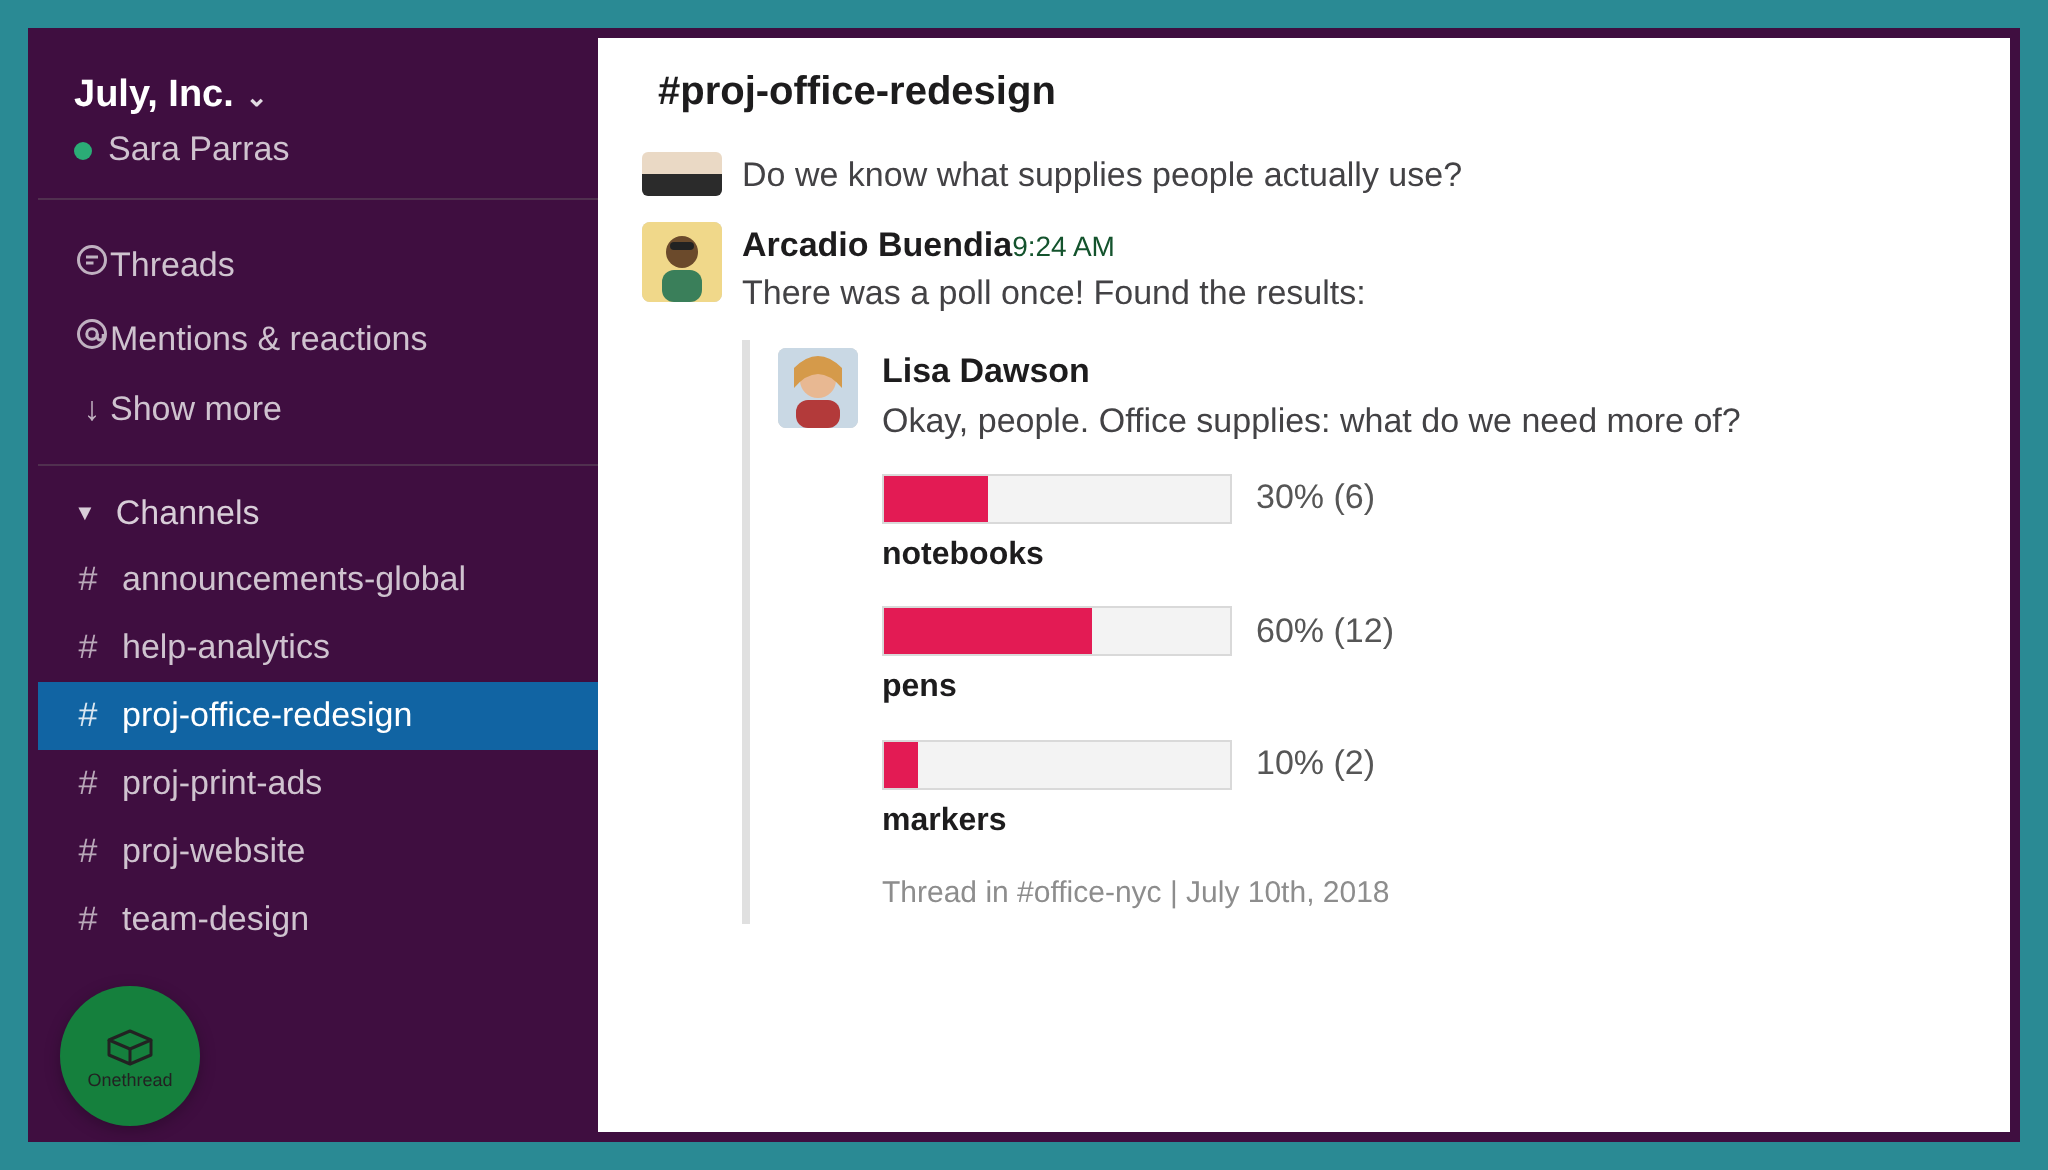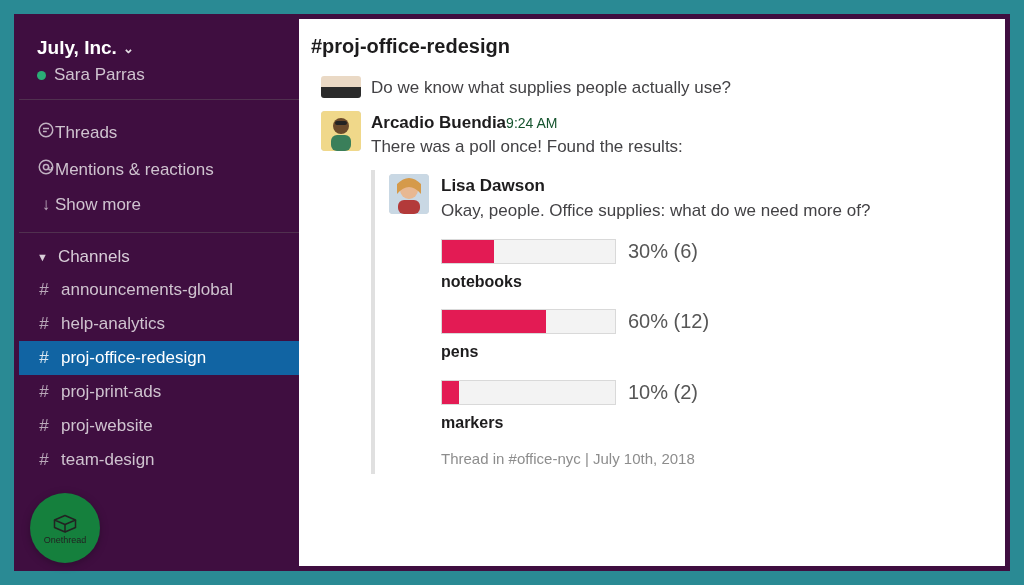--- a/index.html
+++ b/index.html
@@ -90,21 +90,21 @@
     flex: 1;
     background: #fff;
     display: flex;
     flex-direction: column;
     overflow: hidden;
   }
   .channel-title {
     font-weight: 800;
     font-size: 20px;
     color: #1d1c1d;
-    padding: 16px 22px 8px 12px;
+    padding: 16px 22px 8px 30px;
   }
   .msg {
     display: flex;
     gap: 10px;
     padding: 10px 22px 0 22px;
   }
   .avatar {
     width: 40px; height: 40px; border-radius: 4px;
     flex-shrink: 0;
     background: #d0d0d0;
@@ -134,21 +134,21 @@
   .poll-bar {
     width: 175px; height: 25px;
     border: 1px solid #d9d9d9;
     background: #f3f3f3;
     position: relative;
   }
   .poll-fill {
     position: absolute; left: 0; top: 0; bottom: 0;
     background: #e31b54;
   }
-  .poll-stat { color: #565656; font-size: 20px; }
+  .poll-stat { color: #565656; font-size: 17px; }
   .poll-label { font-weight: 700; color: #1d1c1d; margin-top: 4px; font-size: 16px; }
   .thread-meta {
     color: #8d8d8d; font-size: 15px; margin-top: 14px;
   }
   .logo-badge {
     position: absolute;
     left: 30px; bottom: 22px;
     width: 70px; height: 70px;
     background: #15803d; border-radius: 50%;
     display: flex; flex-direction: column; align-items: center; justify-content: center;

